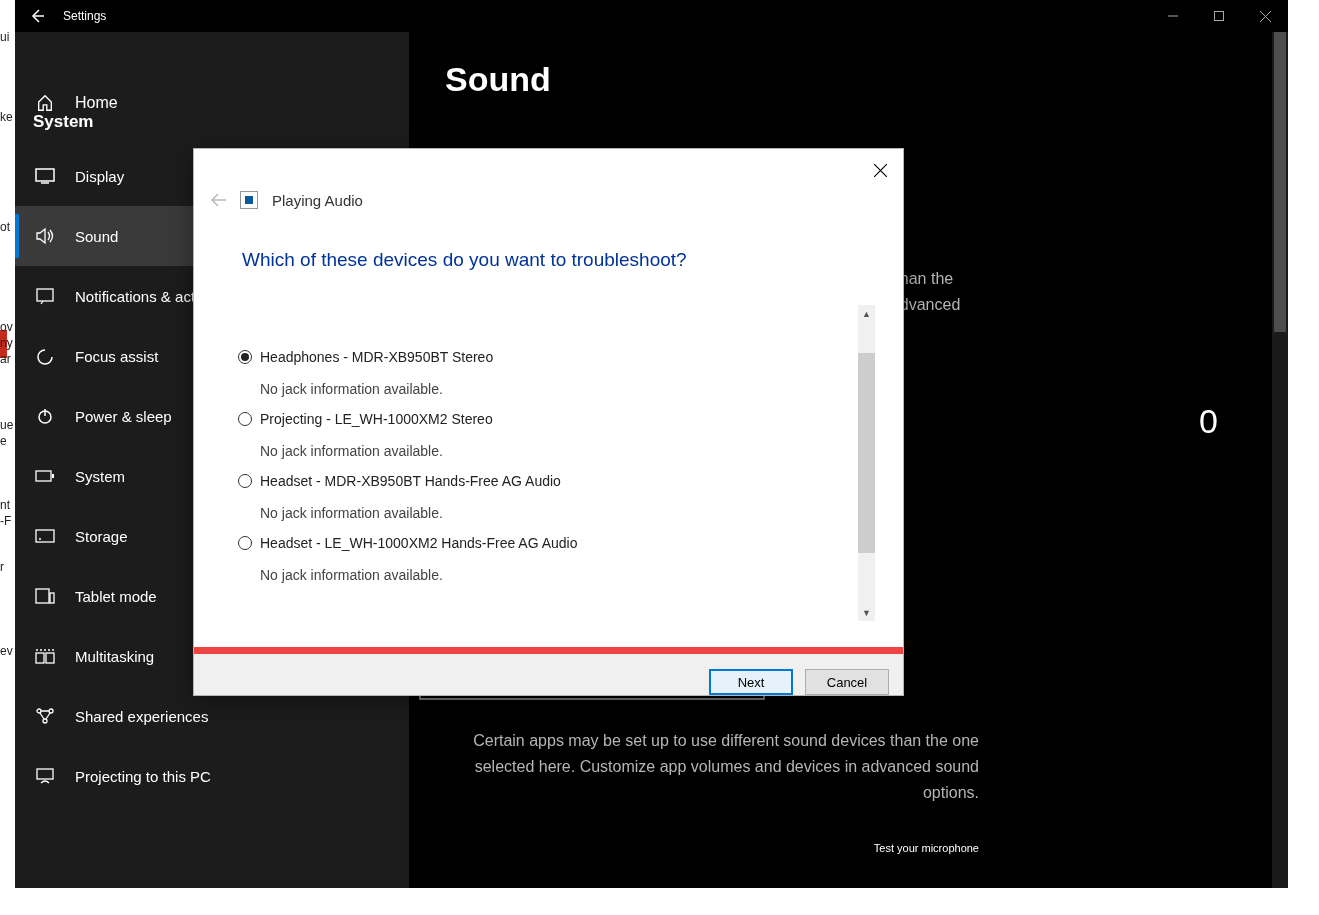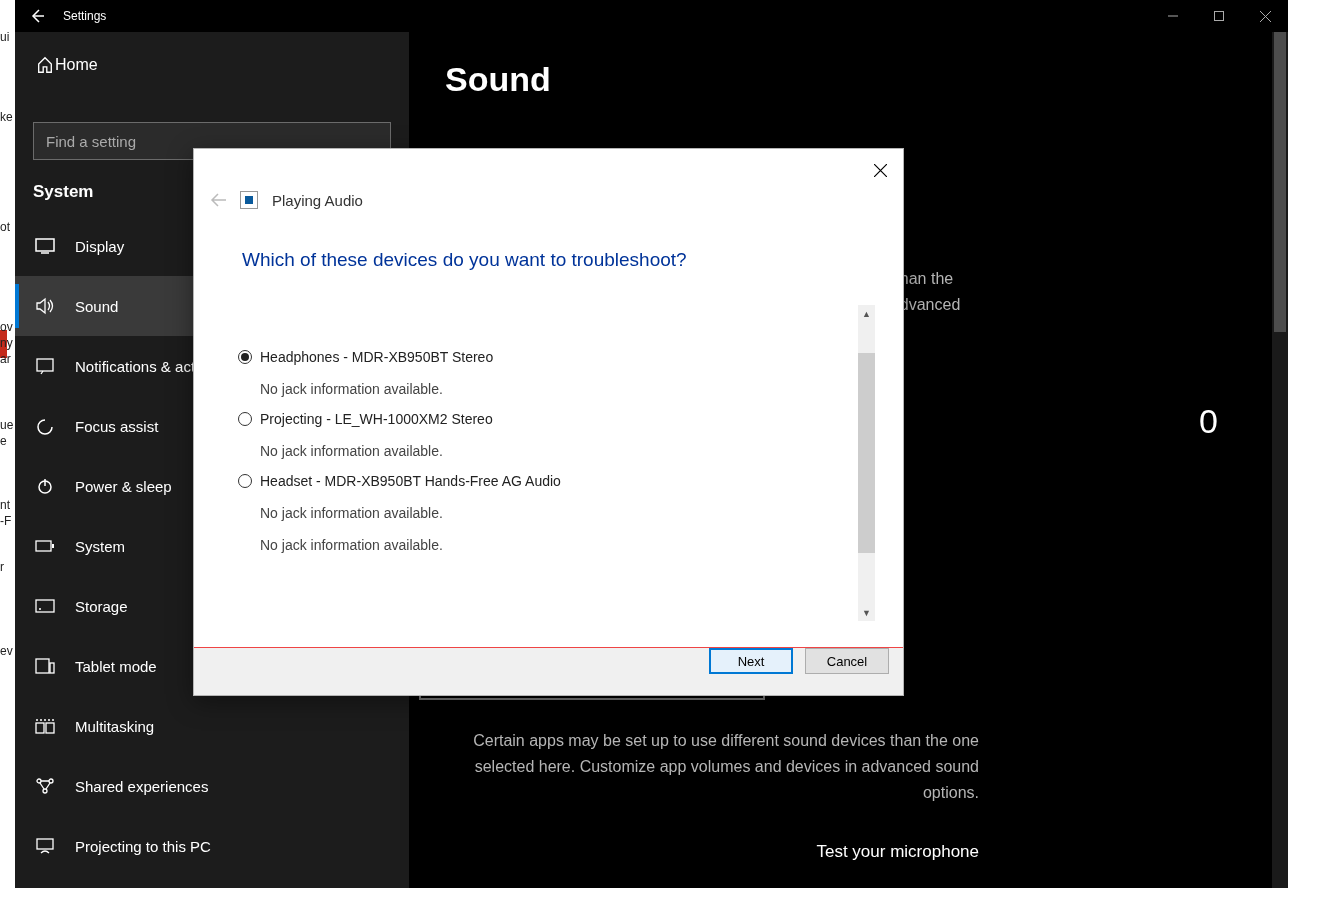--- a/index.html
+++ b/index.html
@@ -29,21 +29,21 @@
   .titlebar .spacer { flex:1; }
   .winbtn { width:46px; height:32px; display:flex; align-items:center; justify-content:center; color:#aaa; font-size:10px; }
   .winbtn svg { stroke:#aaa; }
 
   .sidebar {
     position:absolute; left:0; top:32px; width:394px; bottom:0;
     background:#1c1c1c; color:#fff; padding-top: 24px;
     overflow:hidden;
   }
   .home {
-    display:flex; align-items:flex-start; height:56px; padding-left:20px; 
+    display:flex; align-items:flex-end; height:56px; padding-left:20px; gap:20px;
     font-size:16px; cursor:default;
   }
   .home .ico { width:20px; display:flex; justify-content:center; }
   .searchbox {
     margin: 10px 18px 22px 18px; height:38px;
     border:1px solid #6b6b6b; background:#2b2b2b;
     display:flex; align-items:center; padding:0 12px; color:#aaa; font-size:15px;
   }
   .category {
     padding: 0 0 14px 18px; font-size:17px; font-weight:600; color:#fff;
@@ -69,21 +69,21 @@
   }
   .content .bignum {
     position:absolute; right:70px; top:370px; font-size:34px; font-weight:400; color:#fff;
   }
   .dropdown {
     margin-top:16px; width:346px; height:40px; border:2px solid #7a7a7a;
     display:flex; align-items:center; justify-content:space-between;
     padding:0 14px; font-size:16px; color:#fff;
   }
   .chev { width:14px; height:14px; }
-  .label2 { font-size:17px; color:#fff; margin-top:36px; }
+  .label2 { font-size:11px; color:#fff; margin-top:36px; }
 
   .scrollbar-right {
     position:absolute; right:0; top:32px; width:16px; bottom:0; background:#1a1a1a;
   }
   .scrollbar-right .thumb { position:absolute; left:2px; right:2px; top:0; height:300px; background:#4d4d4d; }
 
   
   .dialog {
     position:absolute; left:193px; top:148px; width:711px; height:548px;
     background:#fff; box-shadow: 0 6px 24px rgba(0,0,0,0.4);
@@ -121,22 +121,22 @@
     background:#f0f0f0;
   }
   .dlg-scroll .arr { position:absolute; left:0; width:17px; height:17px;
     display:flex; align-items:center; justify-content:center; font-size:9px; color:#555; }
   .dlg-scroll .arr.top { top:0; }
   .dlg-scroll .arr.bot { bottom:0; }
   .dlg-scroll .thumb { position:absolute; left:0; right:0; top:48px; height:200px; background:#cdcdcd; }
 
   .dlg-footer {
     position:absolute; left:0; right:0; bottom:0; height:48px;
-    background:#f0f0f0; border-top:1px solid #ef4444;
-    display:flex; align-items:flex-start; justify-content:flex-end; gap:12px; padding-right:14px;
+    background:#f0f0f0; border-top:7px solid #ef4444;
+    display:flex; align-items:flex-end; justify-content:flex-end; gap:12px; padding-right:14px;
   }
   .btn {
     min-width:84px; height:26px; border:1px solid #adadad; background:#e1e1e1;
     font-size:13px; display:flex; align-items:center; justify-content:center; cursor:default;
   }
   .btn.primary { border:2px solid #0078d4; background:#e5f1fb; }
 
   svg { display:block; }
 </style>
 </head>
@@ -188,23 +188,20 @@
 
   <div class="sidebar">
     <div class="home">
       <span class="ico">
         <svg width="18" height="18" viewBox="0 0 20 20">
             <path d="M3 9 L10 2 L17 9 V18 H12 V12 H8 V18 H3 Z" fill="none" stroke="#fff" stroke-width="1.5"></path>
           </svg>
       </span>
       <span>Home</span>
     </div>
-    <div class="searchbox">
-      <span>Find a setting</span>
-    </div>
     <div class="category">System</div>
 
     <div class="navlist">
       <div class="navitem">
         <span class="ico">
           <svg width="20" height="16" viewBox="0 0 20 16">
               <rect x="1" y="1" width="18" height="12" fill="none" stroke="#fff" stroke-width="1.5"></rect>
               <path d="M6 15 H14" stroke="#fff" stroke-width="1.5"></path>
             </svg>
         </span>
@@ -368,20 +365,24 @@
       <div class="opt-sub">No jack information available.</div>
     </div>
     <div class="opt">
       <div class="opt-row">
         <span class="radio"></span>
         <span>Headset - MDR-XB950BT Hands-Free AG Audio</span>
       </div>
       <div class="opt-sub">No jack information available.</div>
     </div>
     <div class="opt">
+      <div class="opt-row">
+        <span class="radio"></span>
+        <span>Headset - LE_WH-1000XM2 Hands-Free AG Audio</span>
+      </div>
       <div class="opt-sub">No jack information available.</div>
     </div>
   </div>
 
   <div class="dlg-scroll">
     <div class="arr top">▲</div>
     <div class="thumb"></div>
     <div class="arr bot">▼</div>
   </div>
 

